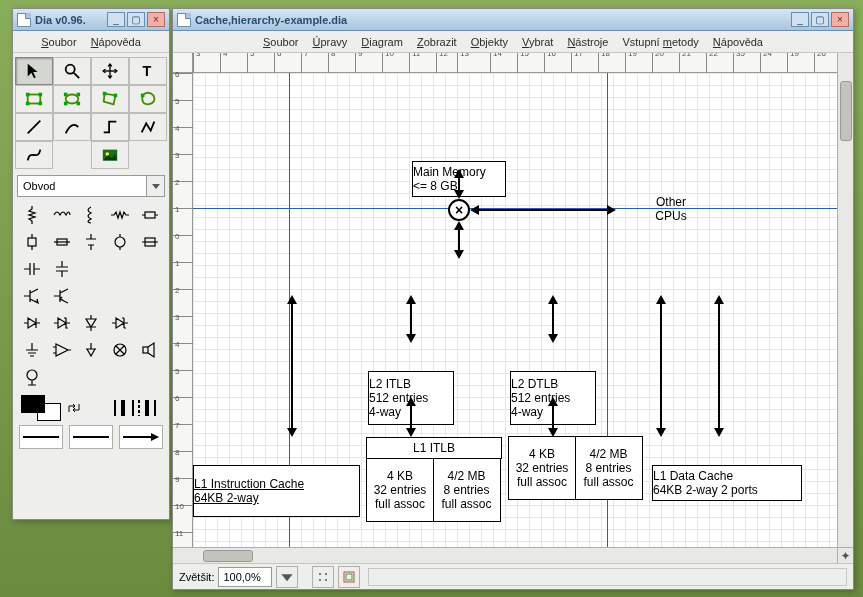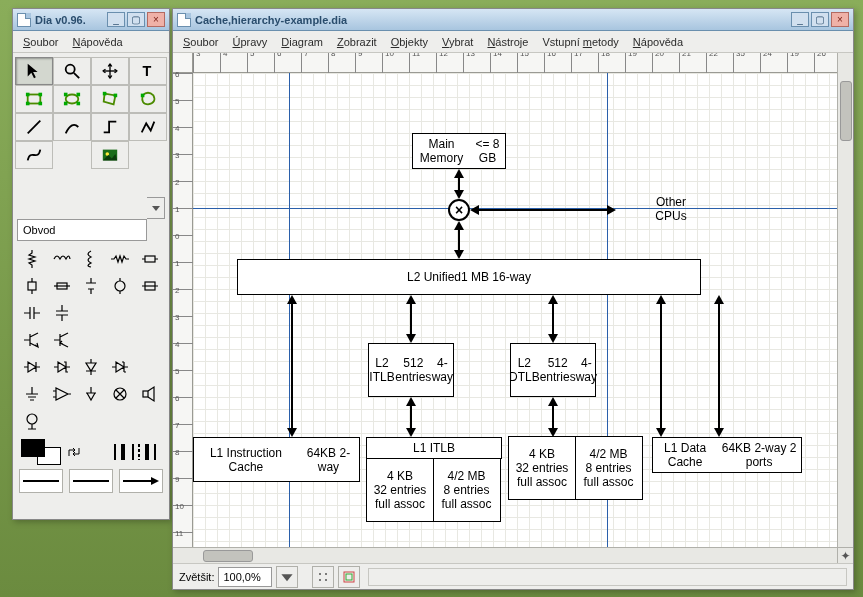--- a/index.html
+++ b/index.html
@@ -39,20 +39,21 @@
     width: 18px; height: 15px; margin-left: 2px;
     border: 1px solid #6a8fae; background: #d1e0ef;
     display:flex; align-items:center; justify-content:center;
     font-size: 10px; color:#2a4d6d;
   }
   .winbtn.close { background:#efb1a7; color:#7c231a; border-color:#b26a61; }
   .menubar {
     height: 22px; display: flex; align-items: center;
     padding: 0 4px; gap: 2px; font-size: 11px; color:#2b2b2b;
     border-bottom: 1px solid #c7c7c2;
+    justify-content: center;
   }
   .menuitem {
     padding: 2px 6px;
   }
   .menuitem .ul { text-decoration: underline; }
   
   #toolbox { left: 12px; top: 8px; width: 158px; height: 512px; }
   .tool-grid {
     display: grid;
     grid-template-columns: repeat(4, 1fr);
@@ -69,21 +70,21 @@
   .toolbtn.sel {
     background: #d3d7cf; border: 1px solid #888;
     box-shadow: inset 1px 1px 2px rgba(0,0,0,.3);
   }
   .toolbtn svg { width: 18px; height: 18px; }
   .combo-row {
     display:flex; padding: 2px 4px; align-items:center;
   }
   .combo {
     flex:1; height: 22px; border:1px solid #999; background:#fff;
-    display:flex; align-items:center; padding:0 5px; font-size:11px;margin-top:44px;
+    display:flex; align-items:center; padding:0 5px; font-size:11px;
   }
   .combo-btn {
     width:18px; height:22px; border:1px solid #999; border-left:none;
     background:#eeeeec; display:flex; align-items:center; justify-content:center;
   }
   .shape-grid {
     display:grid; grid-template-columns: repeat(5,1fr);
     gap:3px; padding: 4px 6px;
   }
   .shape {
@@ -133,22 +134,22 @@
     background:#fff;
     background-image:
       linear-gradient(#e8e8e2 1px, transparent 1px),
       linear-gradient(90deg, #e8e8e2 1px, transparent 1px);
     background-size: 12px 12px;
   }
   .guide-v { position:absolute; top:0; bottom:0; width:0; border-left:1px solid #2a5faa; }
   .guide-h { position:absolute; left:0; right:0; height:0; border-top:1px solid #2a5faa; }
   .dia-box {
     position:absolute; border:1.5px solid #000; background:#fff;
-    display:flex; flex-direction:row; align-items:center; justify-content:center;
-    font-size:12px; color:#000; text-align:center;
+    display:flex; flex-direction:column; align-items:flex-start; justify-content:center;
+    font-size:12px; color:#000; text-align:center;margin-top:28px;
   }
   .dia-cell {
     display:flex; align-items:center; justify-content:center;
     border:1.5px solid #000; flex-direction:column; font-size:12px; background:#fff;
   }
   .dia-free {
     position:absolute; font-size:12px; color:#000; text-align:center;
   }
   .arrow {
     position:absolute; background:#000;
@@ -549,21 +550,21 @@
         </div>
         <div class="tick" style="left: 189px;">
           <span>10</span>
         </div>
         <div class="tick" style="left: 216px;">
           <span>11</span>
         </div>
         <div class="tick" style="left: 243px;">
           <span>12</span>
         </div>
-        <div class="tick" style="left: 270px;">
+        <div class="tick" style="left: 264px;">
           <span>13</span>
         </div>
         <div class="tick" style="left: 297px;">
           <span>14</span>
         </div>
         <div class="tick" style="left: 324px;">
           <span>15</span>
         </div>
         <div class="tick" style="left: 351px;">
           <span>16</span>
@@ -670,38 +671,34 @@
         <span>&lt;= 8 GB</span>
       </div>
 
       <div class="xnode" style="left:255px; top:126px;">×</div>
 
       <div class="dia-free" style="left:448px; top:122px; width:60px;">
         <div>Other</div>
         <div>CPUs</div>
       </div>
 
-      <div class="dia-box" style="left:44px; top:186px; width:464px; height:36px;">
-        <span>L2 Unified</span>
-        <span>1 MB 16-way</span>
-      </div>
 
       <div class="dia-box" style="left:175px; top:270px; width:86px; height:54px;">
         <span>L2 ITLB</span>
         <span>512 entries</span>
         <span>4-way</span>
       </div>
 
       <div class="dia-box" style="left:317px; top:270px; width:86px; height:54px;">
         <span>L2 DTLB</span>
         <span>512 entries</span>
         <span>4-way</span>
       </div>
 
-      <div class="dia-box" style="left:0px; top:364px; width:167px; height:45px;">
+      <div class="dia-box" style="left:0px; top:364px; width:167px; height:52px;text-decoration:underline;">
         <span>L1 Instruction Cache</span>
         <span>64KB 2-way</span>
       </div>
 
       <div style="position:absolute; left:173px; top:364px; width:136px;">
         <div class="dia-cell" style="height:22px;">
             <span>L1 ITLB</span>
           </div>
         <div style="display:flex;">
           <div class="dia-cell" style="width:50%; height:64px; margin-top:-1.5px;">

